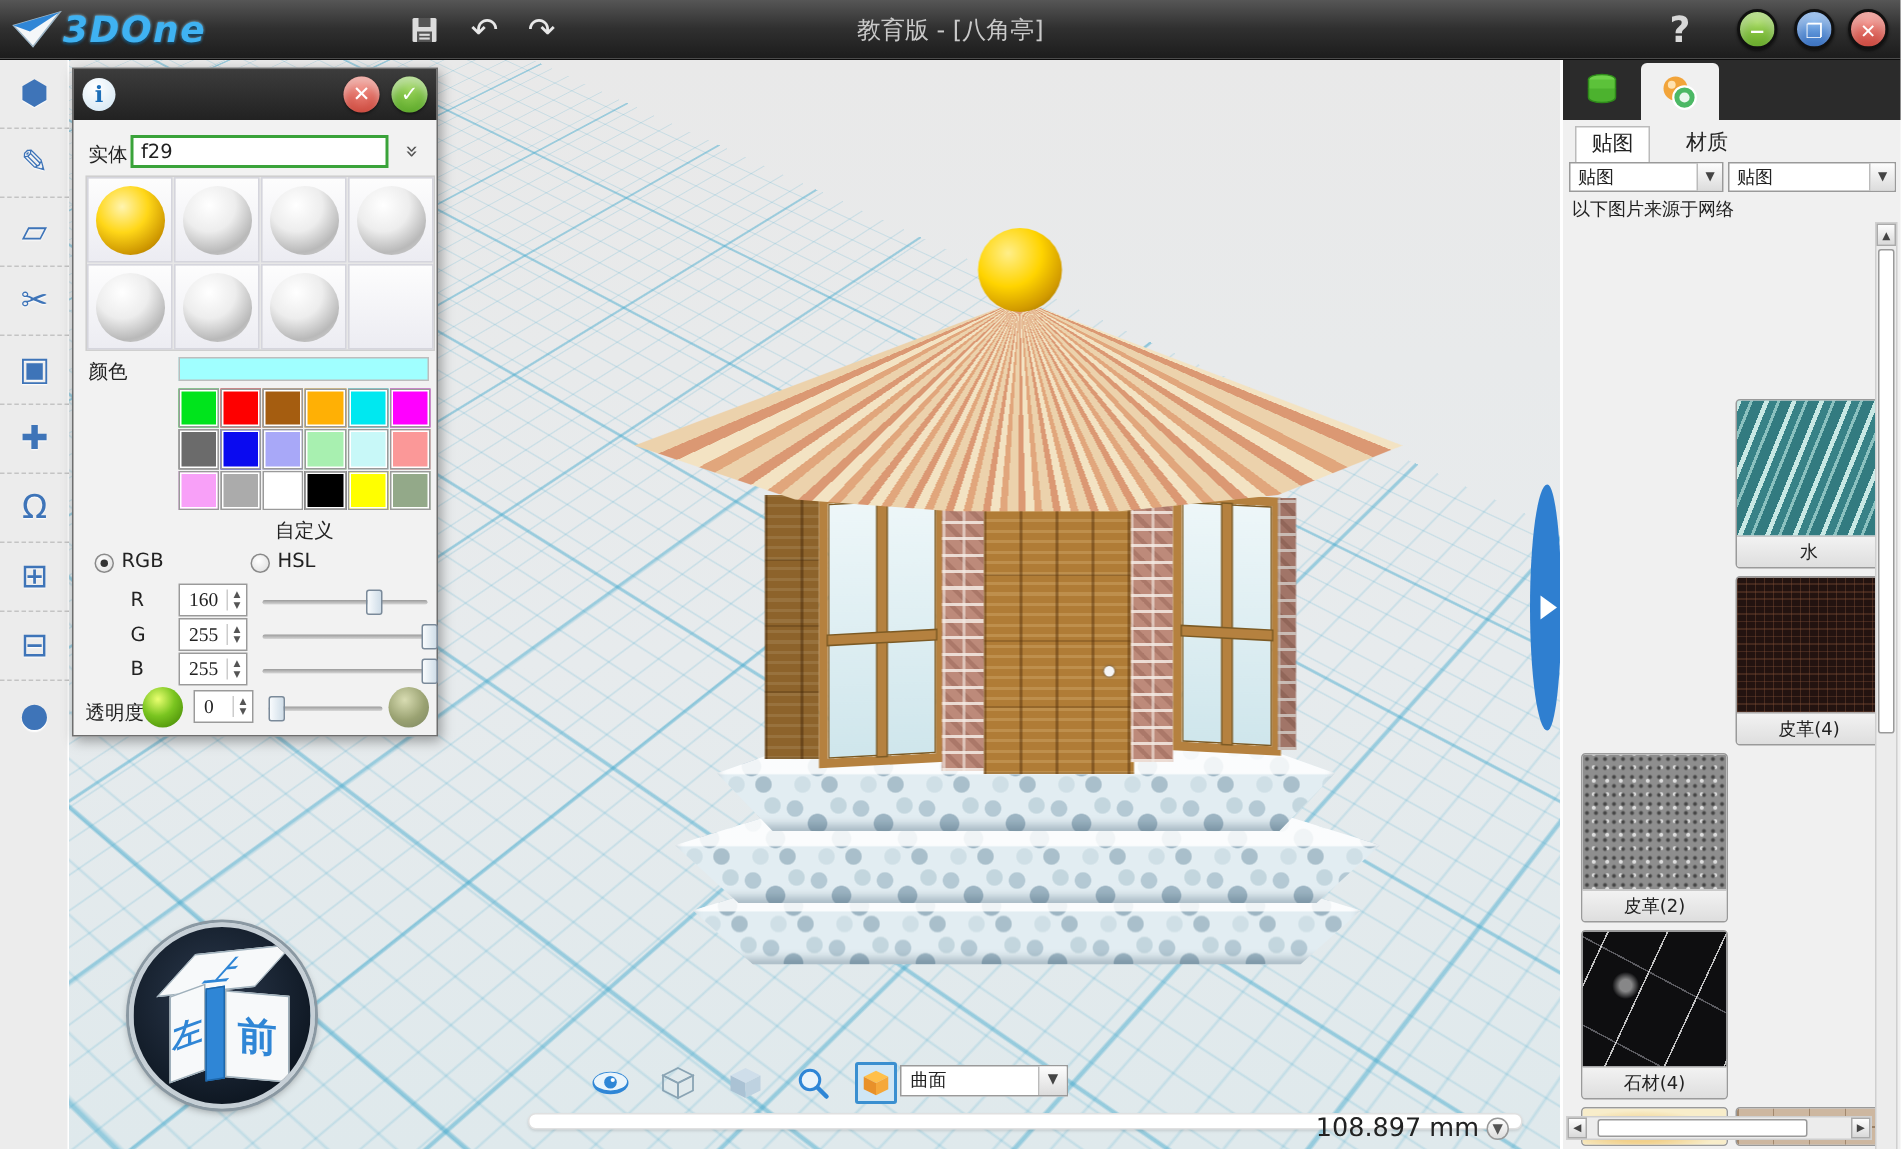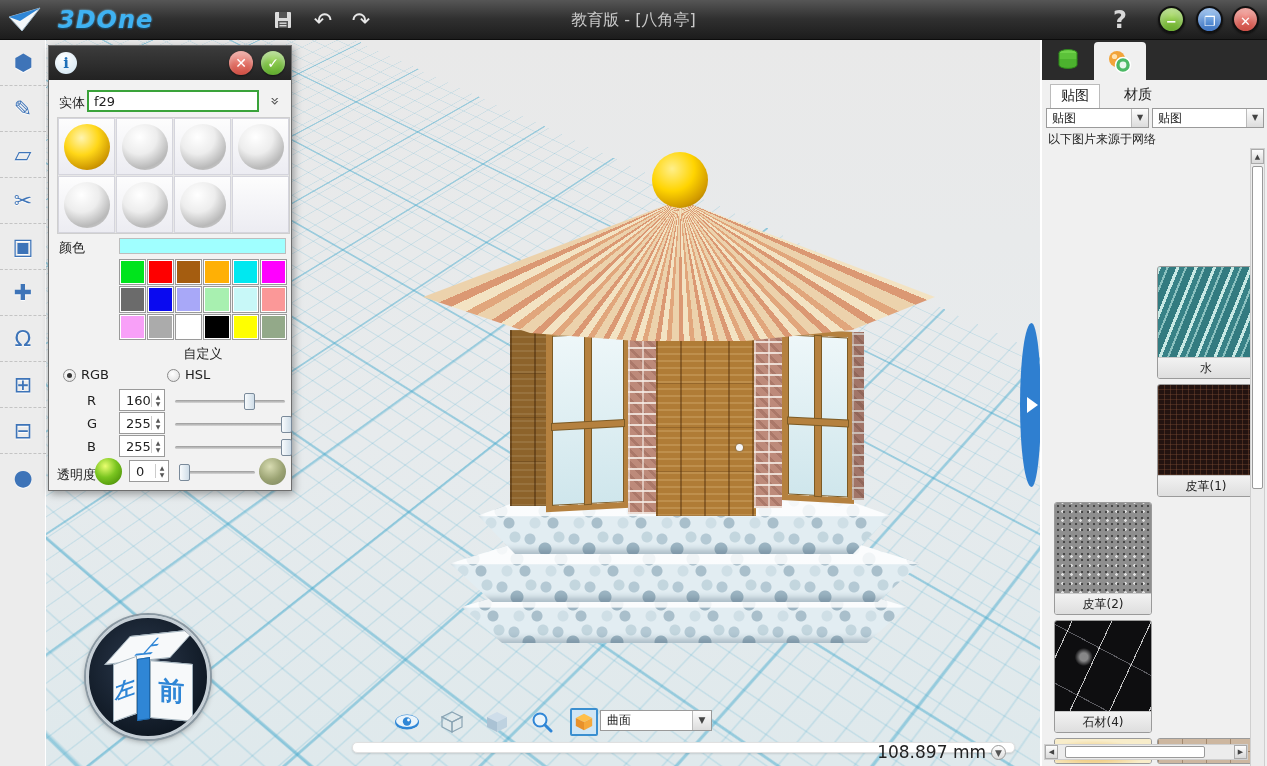--- a/index.html
+++ b/index.html
@@ -3,21 +3,21 @@
 <meta charset="utf-8">
 <style>
   * { margin:0; padding:0; box-sizing:border-box; }
   html,body { width:1267px; height:766px; overflow:hidden;
     font-family:"DejaVu Sans","Liberation Sans",sans-serif; font-size:13px; }
 
   
   #titlebar { position:absolute; left:0; top:0; width:1267px; height:40px;
     background:linear-gradient(180deg,#565656 0%,#303030 48%,#1c1c1c 100%);
     border-bottom:1px solid #0c0c0c; }
-  #logo { position:absolute; left:8px; top:4px; height:32px; display:flex; align-items:center; gap:16px; }
+  #logo { position:absolute; left:8px; top:4px; height:32px; display:flex; align-items:center; gap:0; }
   #logo .plane { width:34px; height:26px; }
   #logo .brand { font-size:24px; font-weight:bold; font-style:italic; color:#3fb2f2;
     text-shadow:0 1px 2px #0a3a5a, 0 0 2px #9fe0ff; letter-spacing:1px; }
   .tb-btn { position:absolute; top:6px; width:30px; height:28px; display:flex; align-items:center;
     justify-content:center; color:#e8e8e8; font-size:22px; cursor:pointer; }
   #title-text { position:absolute; left:0; right:0; top:0; height:40px; text-align:center;
     line-height:40px; color:#c9c9c9; font-size:16px; pointer-events:none; }
   #help-btn { position:absolute; right:130px; top:4px; width:34px; height:32px; color:#d8d8d8;
     font-size:24px; font-weight:bold; text-align:center; line-height:32px; }
   .winbtn { position:absolute; top:6px; width:27px; height:27px; border-radius:50%;
@@ -160,21 +160,21 @@
   .swatch { border:1px solid #9a9a9a; outline:1px solid #fff; outline-offset:-2px; }
   #custom-lbl { position:absolute; left:70px; top:299px; width:168px; text-align:center; color:#222; }
 
   .radio { position:absolute; width:13px; height:13px; border-radius:50%; border:1px solid #8a8a8a;
     background:radial-gradient(circle at 40% 35%,#fff,#dcdcdc); }
   .radio.sel::after { content:""; position:absolute; left:3px; top:3px; width:5px; height:5px;
     border-radius:50%; background:#333; }
 
   .spin { position:absolute; width:46px; height:22px; background:#fff; border:1px solid #9a9a9a;
     font-size:13px; color:#222; display:flex; align-items:center; }
-  .spin .val { flex:1; padding-left:6px; }
+  .spin .val { flex:1; padding-left:6px;font-family:Liberation Serif, serif; }
   .spin .ud { width:13px; display:flex; flex-direction:column; font-size:6px; color:#555;
     line-height:7px; text-align:center; border-left:1px solid #ccc; }
   .track { position:absolute; height:3px; background:linear-gradient(180deg,#9a9a9a,#d8d8d8);
     border-radius:2px; }
   .knob { position:absolute; width:11px; height:17px; top:-7px; border:1px solid #7a8a9a;
     border-radius:2px; background:linear-gradient(90deg,#f8fbfd,#cfdde8); }
   .ball-ic { position:absolute; width:27px; height:27px; border-radius:50%; }
   #tr-green { background:radial-gradient(circle at 38% 30%, #eaff70, #7ac520 45%, #3c7e00 100%); }
   #tr-olive { background:radial-gradient(circle at 40% 32%, #d8dcb2, #9aa272 55%, #7c8560 100%); }
 
@@ -515,21 +515,21 @@
     <span class="arrow">▼</span>
   </div>
   <div id="rnotice">以下图片来源于网络</div>
 
   <div class="texcard" style="left:115px;top:226px">
     <div class="teximg tex-water"></div>
     <div class="texlbl">水</div>
   </div>
   <div class="texcard" style="left:115px;top:344px">
     <div class="teximg tex-leather1"></div>
-    <div class="texlbl">皮革(1)</div>
+    <div class="texlbl">皮革(4)</div>
   </div>
   <div class="texcard" style="left:12px;top:462px">
     <div class="teximg tex-leather2"></div>
     <div class="texlbl">皮革(2)</div>
   </div>
   <div class="texcard" style="left:12px;top:580px">
     <div class="teximg tex-stone1"></div>
     <div class="texlbl">石材(4)</div>
   </div>
   <div class="texcard" style="left:12px;top:698px;height:26px">

